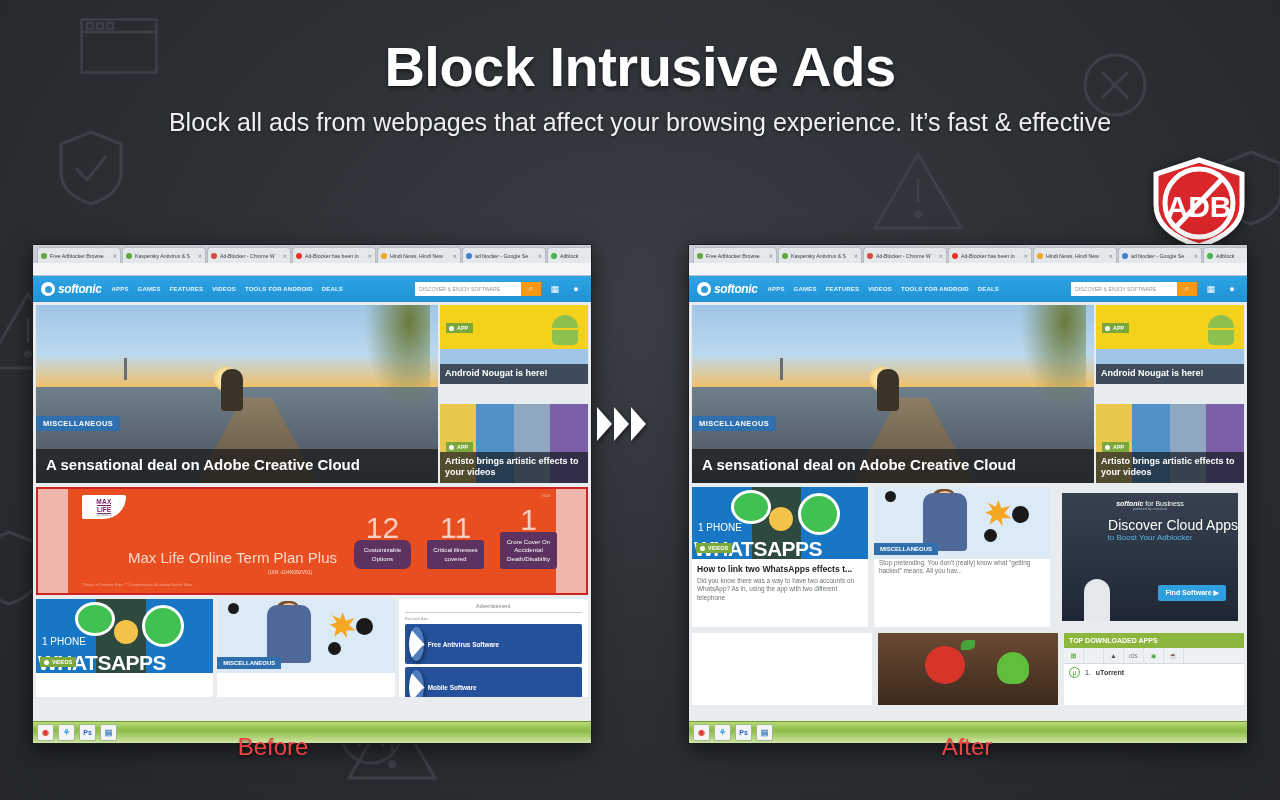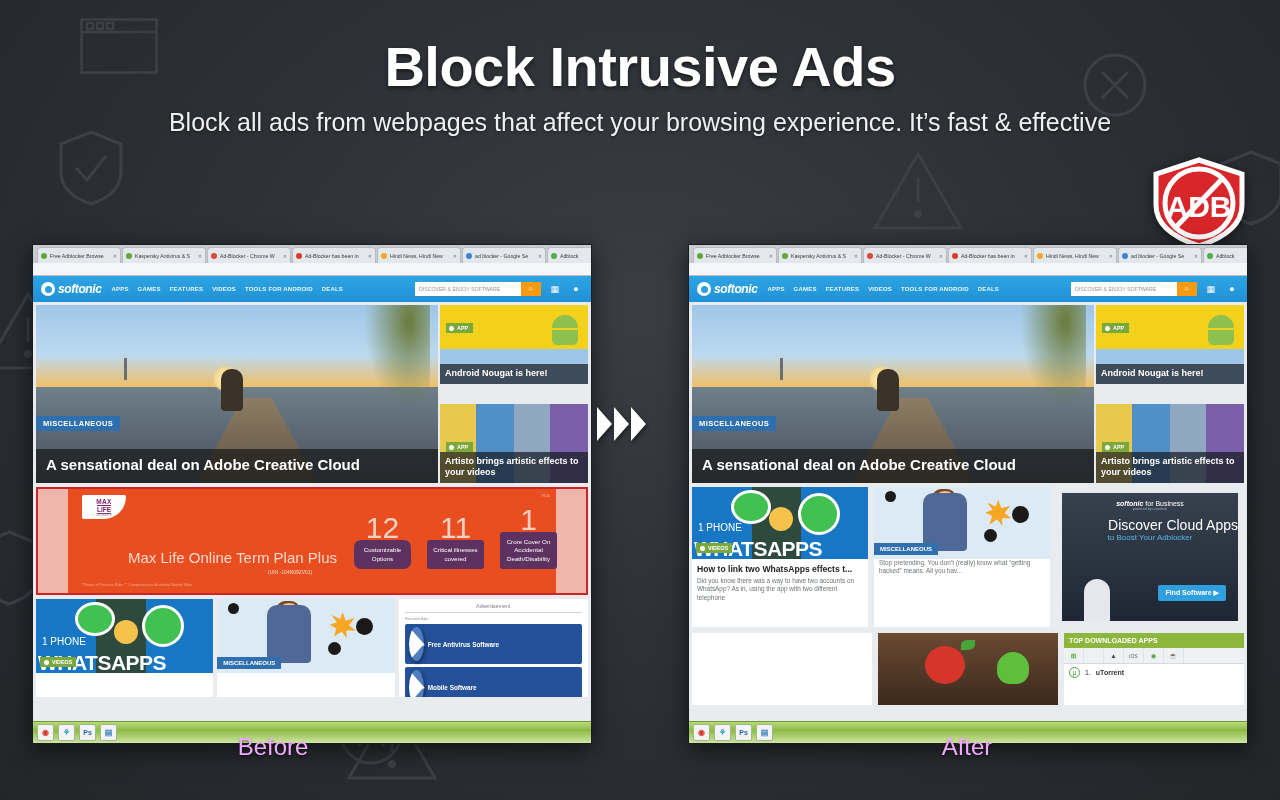--- a/index.html
+++ b/index.html
@@ -198,21 +198,21 @@
              padding-left:4px; gap:4px; border-top:1px solid #6f9a33; }
   .tb-ico { width:17px; height:17px; border-radius:2px; background:#f2f4f6; border:1px solid #9fb98a;
             display:flex; align-items:center; justify-content:center; font-size:8px; font-weight:bold; }
 
   
   .arrows { position:absolute; left:597px; top:407px; display:flex; gap:2px; }
   .chev { width:0;height:0; border-top:17px solid transparent; border-bottom:17px solid transparent;
           border-left:15px solid #ffffff; filter:drop-shadow(1px 2px 2px rgba(0,0,0,.5)); }
 
   
-  .cap { position:absolute; top:733px; font-size:24px; color:#f0abfc; text-align:center; width:300px;
+  .cap { position:absolute; top:733px; font-size:24px; color:#ef4444; text-align:center; width:300px;
          text-shadow:0 2px 3px rgba(0,0,0,.5); }
   #cap-before { left:123px; }
   #cap-after  { left:817px; }
 
   
   .adb { position:absolute; left:1150px; top:157px; width:98px; height:92px;
          filter:drop-shadow(0 3px 6px rgba(0,0,0,.5)); }
 </style>
 </head>
 <body>

